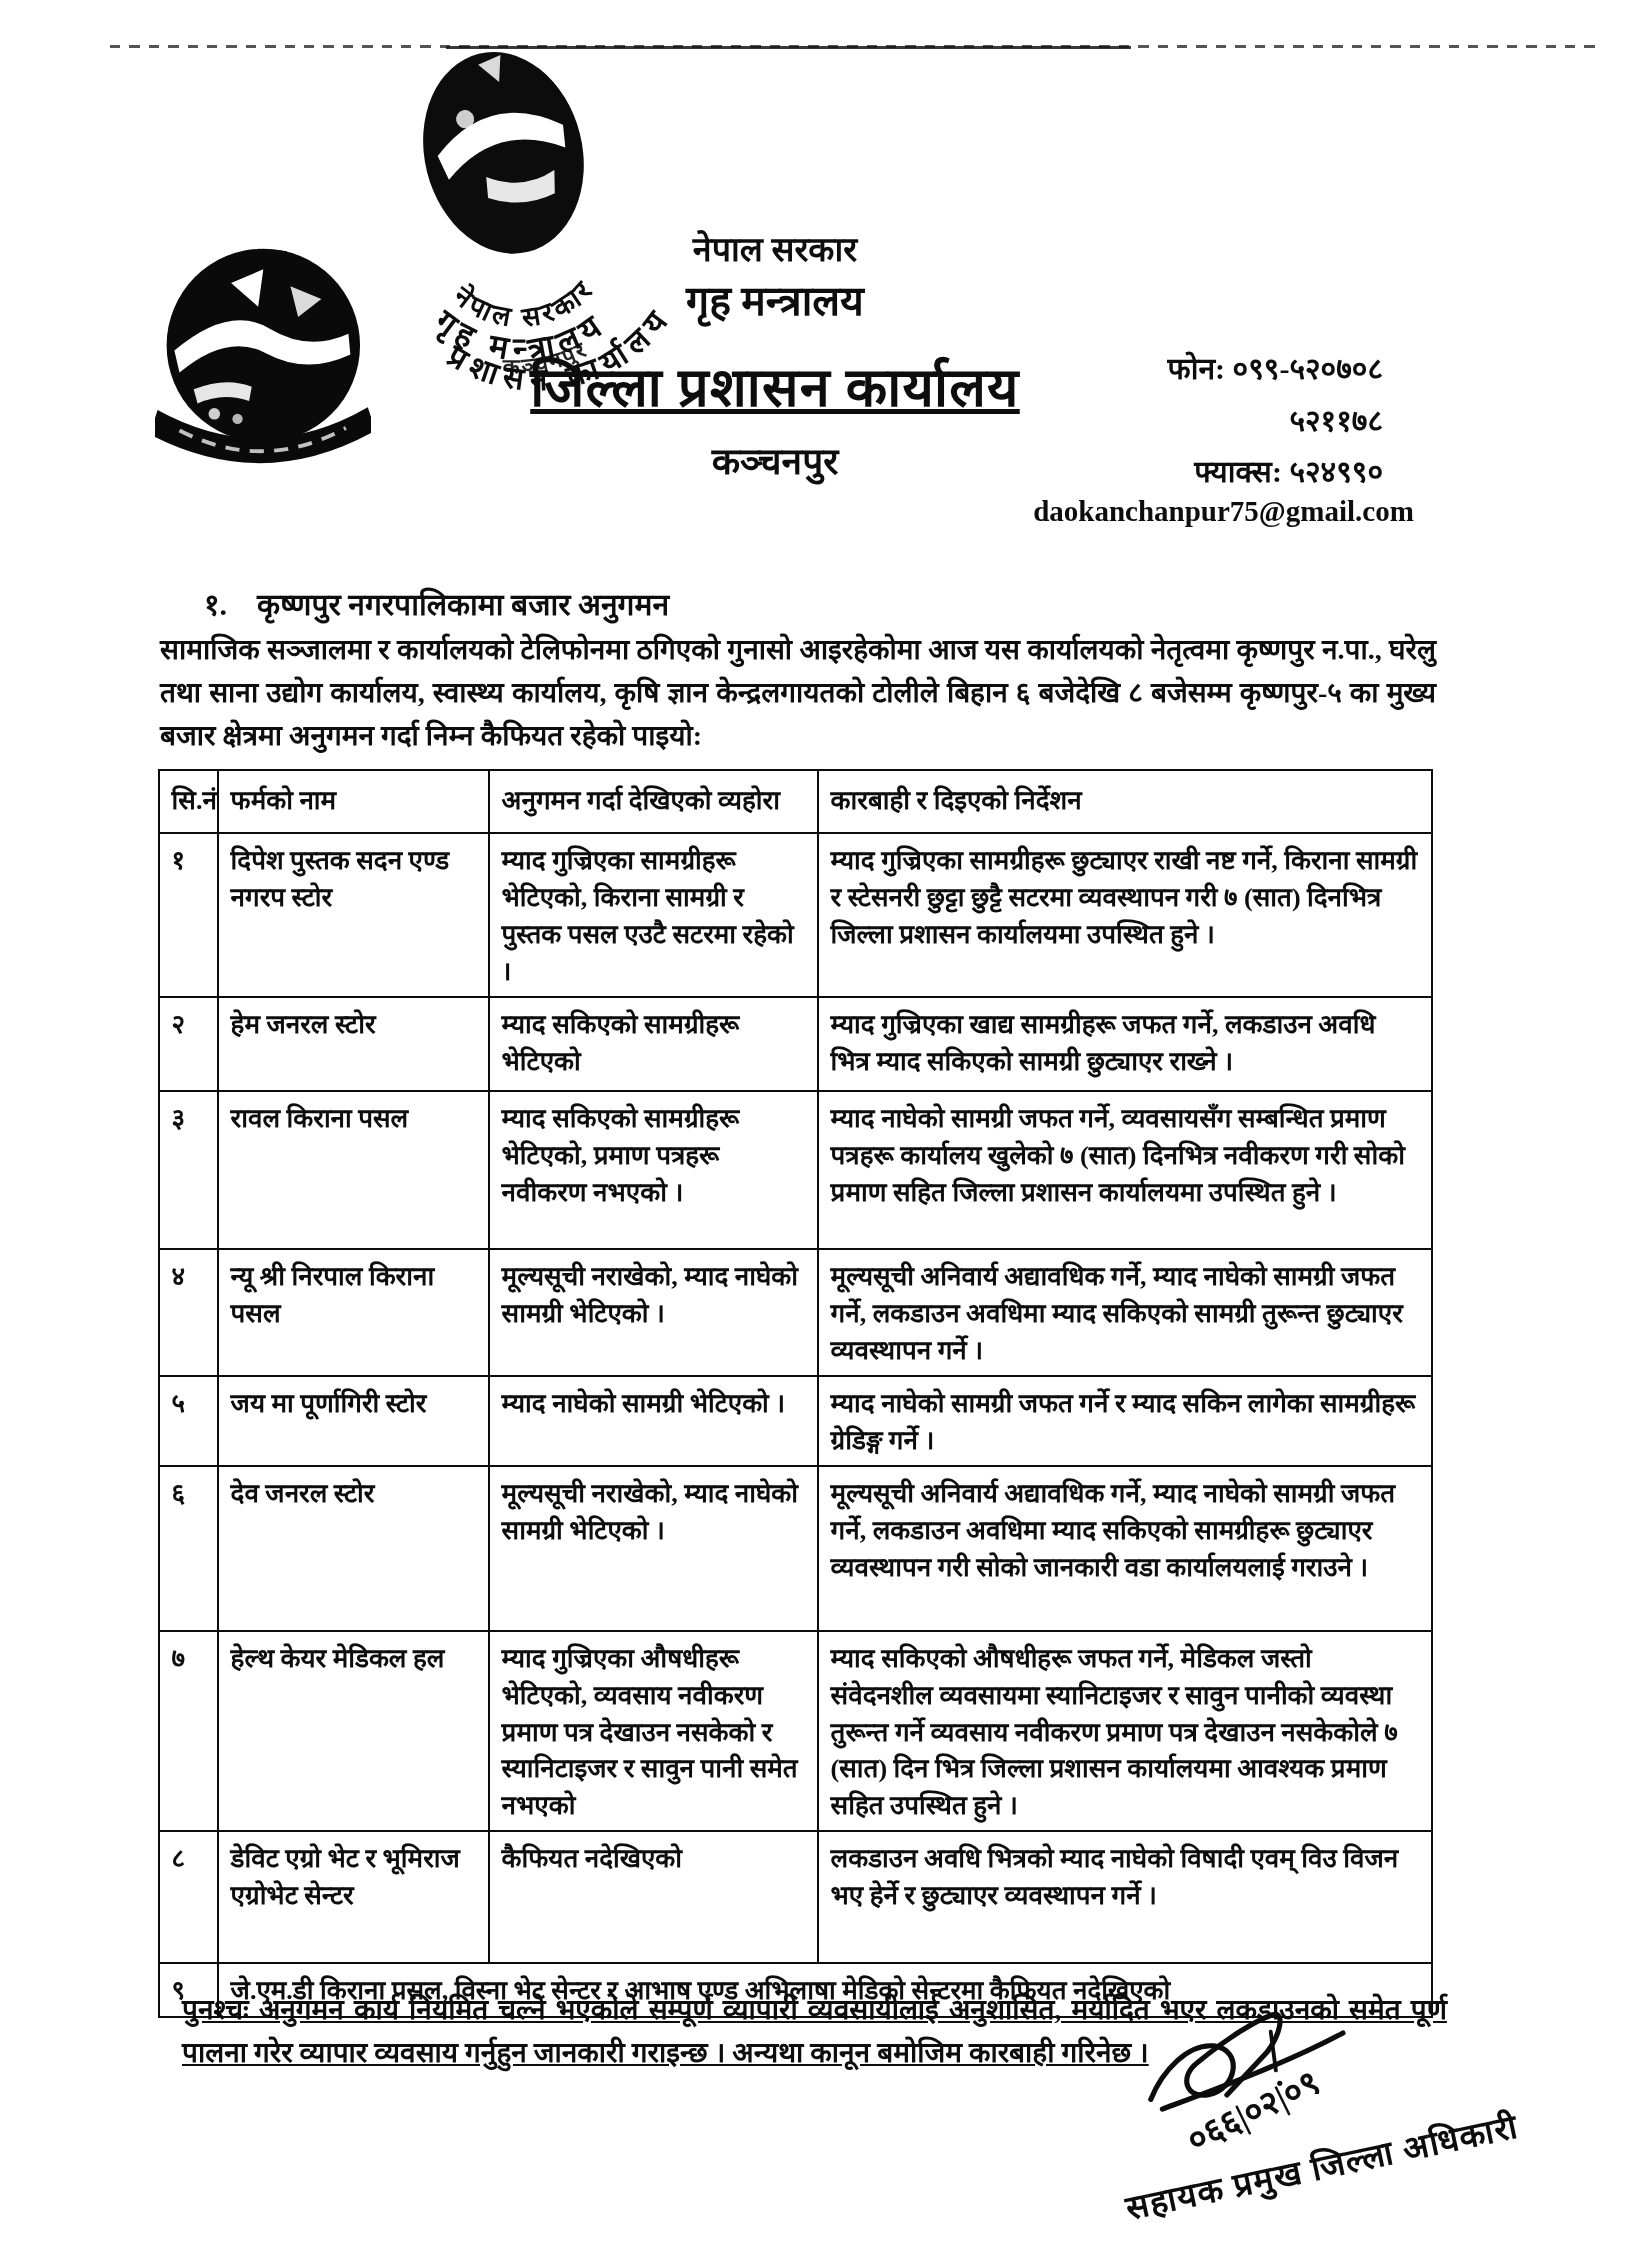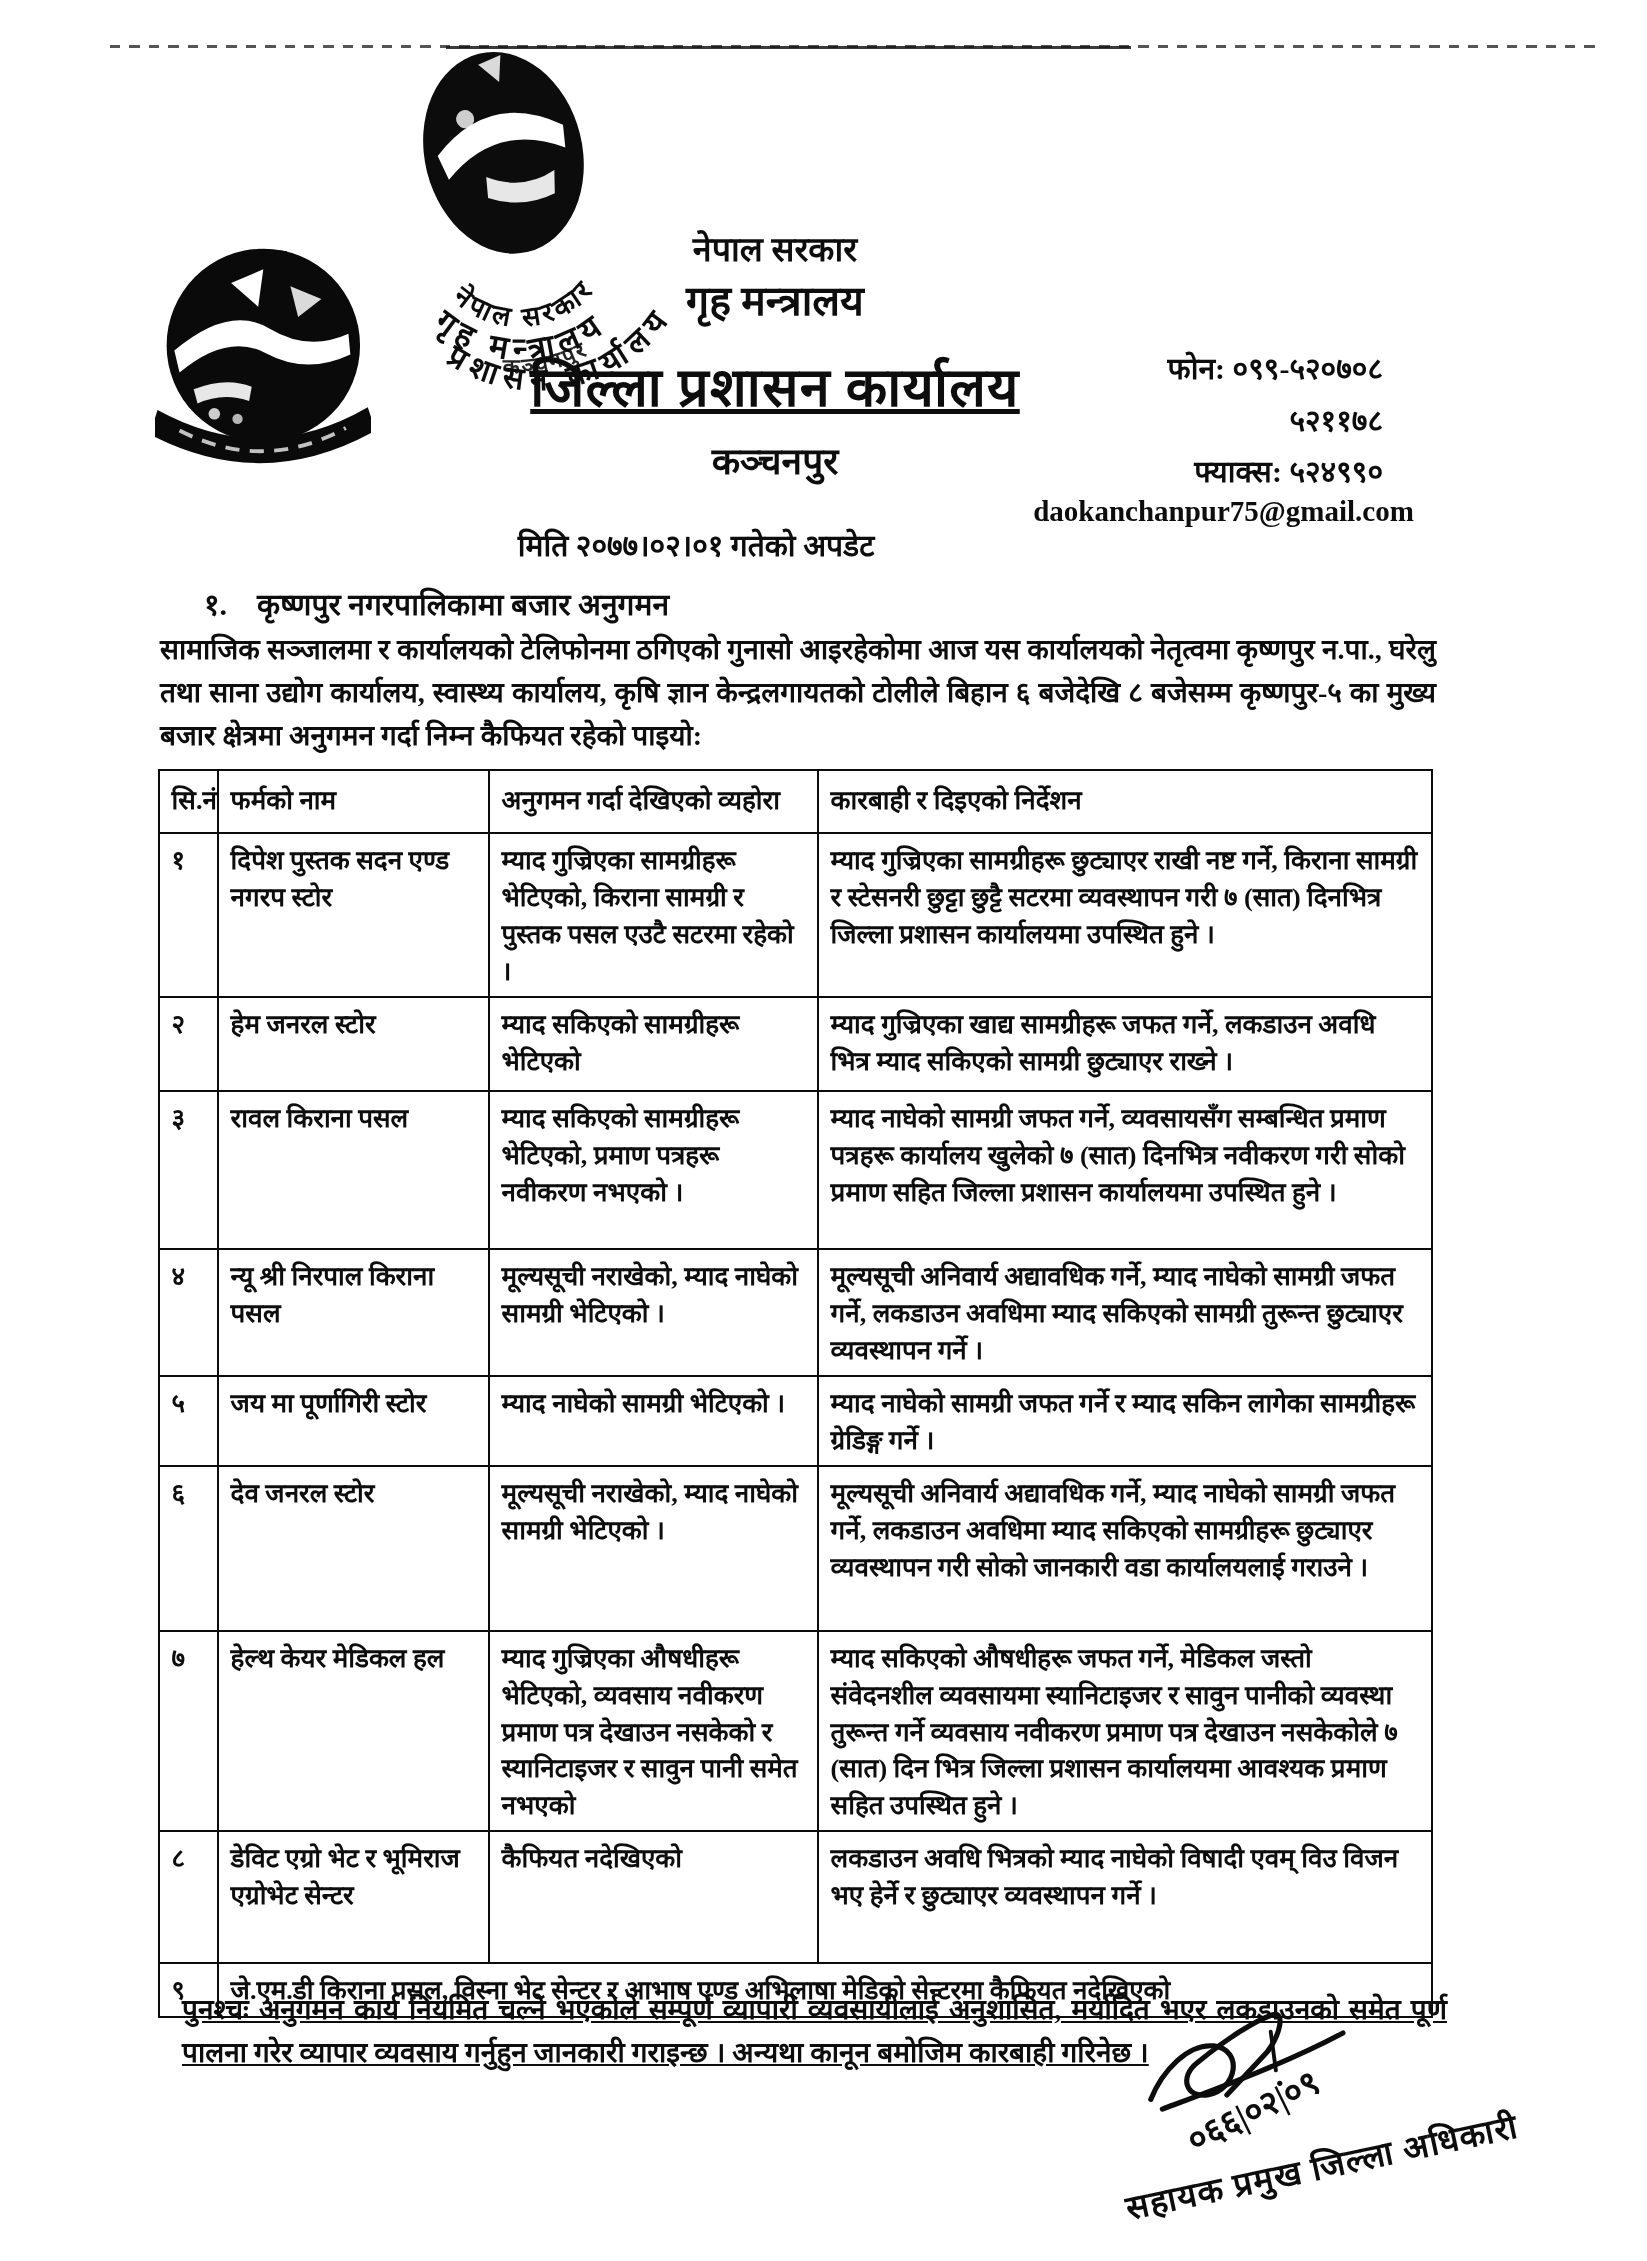--- a/index.html
+++ b/index.html
@@ -122,21 +122,20 @@
     <div class="org-line district b">कञ्चनपुर</div>
   </div>
 
   <div class="abs contact b">
     <div class="line phone">फोन: ०९९-५२०७०८</div>
     <div class="line phone2">५२११७८</div>
     <div class="line fax">फ्याक्स: ५२४९९०</div>
   </div>
   <div class="abs email b">daokanchanpur75@gmail.com</div>
 
-  <div class="abs date-line b">मिति २०७७।०२।०१ गतेको अपडेट</div>
 
   <div class="abs section-heading b">
     <span class="no">१.</span><span>कृष्णपुर नगरपालिकामा बजार अनुगमन</span>
   </div>
 
   <div class="abs intro b">सामाजिक सञ्जालमा र कार्यालयको टेलिफोनमा ठगिएको गुनासो आइरहेकोमा आज यस कार्यालयको नेतृत्वमा कृष्णपुर न.पा., घरेलु तथा साना उद्योग कार्यालय, स्वास्थ्य कार्यालय, कृषि ज्ञान केन्द्रलगायतको टोलीले बिहान ६ बजेदेखि ८ बजेसम्म कृष्णपुर-५ का मुख्य बजार क्षेत्रमा अनुगमन गर्दा निम्न कैफियत रहेको पाइयो:</div>
 
   <table class="monitor">
     <colgroup>
         <col style="width:59px">

